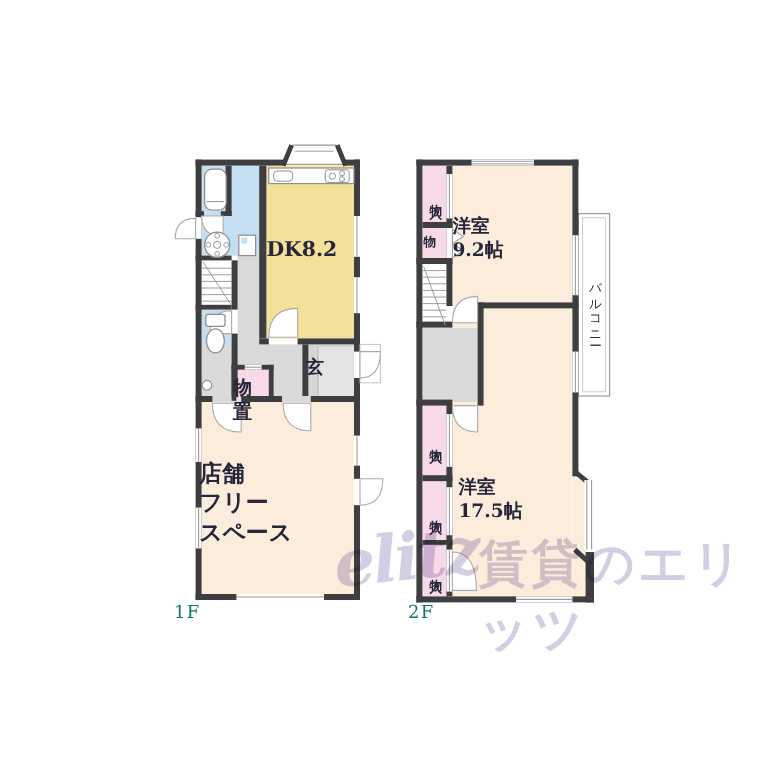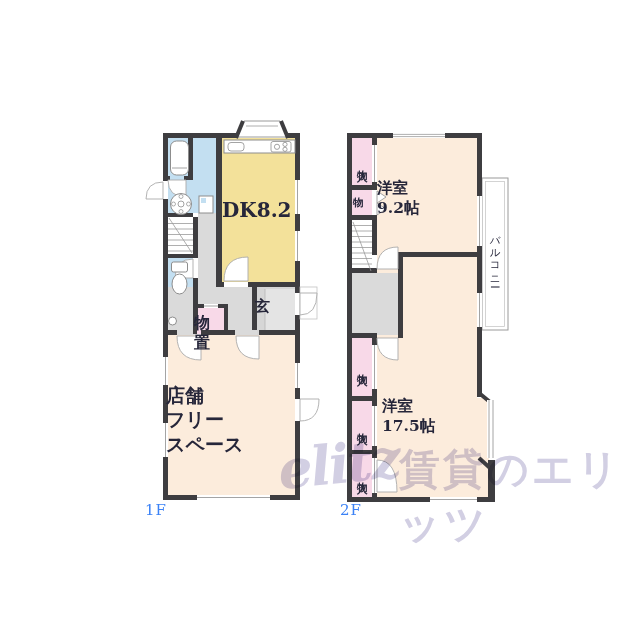--- a/index.html
+++ b/index.html
@@ -9,21 +9,21 @@
   }
   .plan-svg{position:absolute;left:0;top:0;}
   .lbl{
     position:absolute;color:#26263a;text-align:left;white-space:pre-line;
     line-height:1.28;font-weight:600;pointer-events:none;
   }
   .vlbl{
     writing-mode:vertical-rl;text-orientation:upright;letter-spacing:1.5px;
     display:flex;align-items:center;justify-content:center;
   }
-  .floor-tag{color:#3b82f6;font-weight:400;letter-spacing:1px;}
+  .floor-tag{color:#0f766e;font-weight:400;letter-spacing:1px;}
   .wm{
     position:absolute;left:278px;top:432px;display:flex;align-items:baseline;gap:0px;
     color:#d2cfe3;mix-blend-mode:multiply;pointer-events:none;
   }
   .wm-logo{
     font-size:54px;font-style:italic;font-weight:bold;
     font-family:"DejaVu Serif",serif;transform:rotate(-6deg);letter-spacing:-2px;
   }
   .wm-text{
     font-size:41px;font-weight:bold;letter-spacing:3px;
@@ -230,21 +230,21 @@
           <line x1="352" y1="242" x2="372" y2="242"></line>
         <line x1="352" y1="247.5" x2="372" y2="247.5"></line>
           <line x1="352" y1="253" x2="372" y2="253"></line>
         <line x1="352" y1="258.5" x2="372" y2="258.5"></line>
           <line x1="352" y1="264" x2="372" y2="264"></line>
         <line x1="353" y1="222" x2="371" y2="271"></line>
       </g>
     </g>
   </svg>
 
-  <div class="lbl" style="left:222px;top:198px;width:75px;font-size:20px;">DK8.2</div>
+  <div class="lbl" style="left:222px;top:198px;width:75px;font-size:17px;">DK8.2</div>
   <div class="lbl" style="left:255px;top:297px;width:40px;font-size:15px;">玄</div>
   <div class="lbl" style="left:194px;top:313px;width:32px;font-size:16px;letter-spacing:1px;">物置</div>
   <div class="lbl" style="left:166px;top:383px;width:130px;font-size:19px;">店舗
 フリー
 スペース</div>
   <div class="lbl floor-tag" style="left:145px;top:501px;width:24px;font-size:15px;">1F</div>
 
   <div class="lbl" style="left:377px;top:178px;width:100px;font-size:15.5px;">洋室
 9.2帖</div>
   <div class="lbl" style="left:382px;top:396px;width:98px;font-size:15.5px;">洋室

